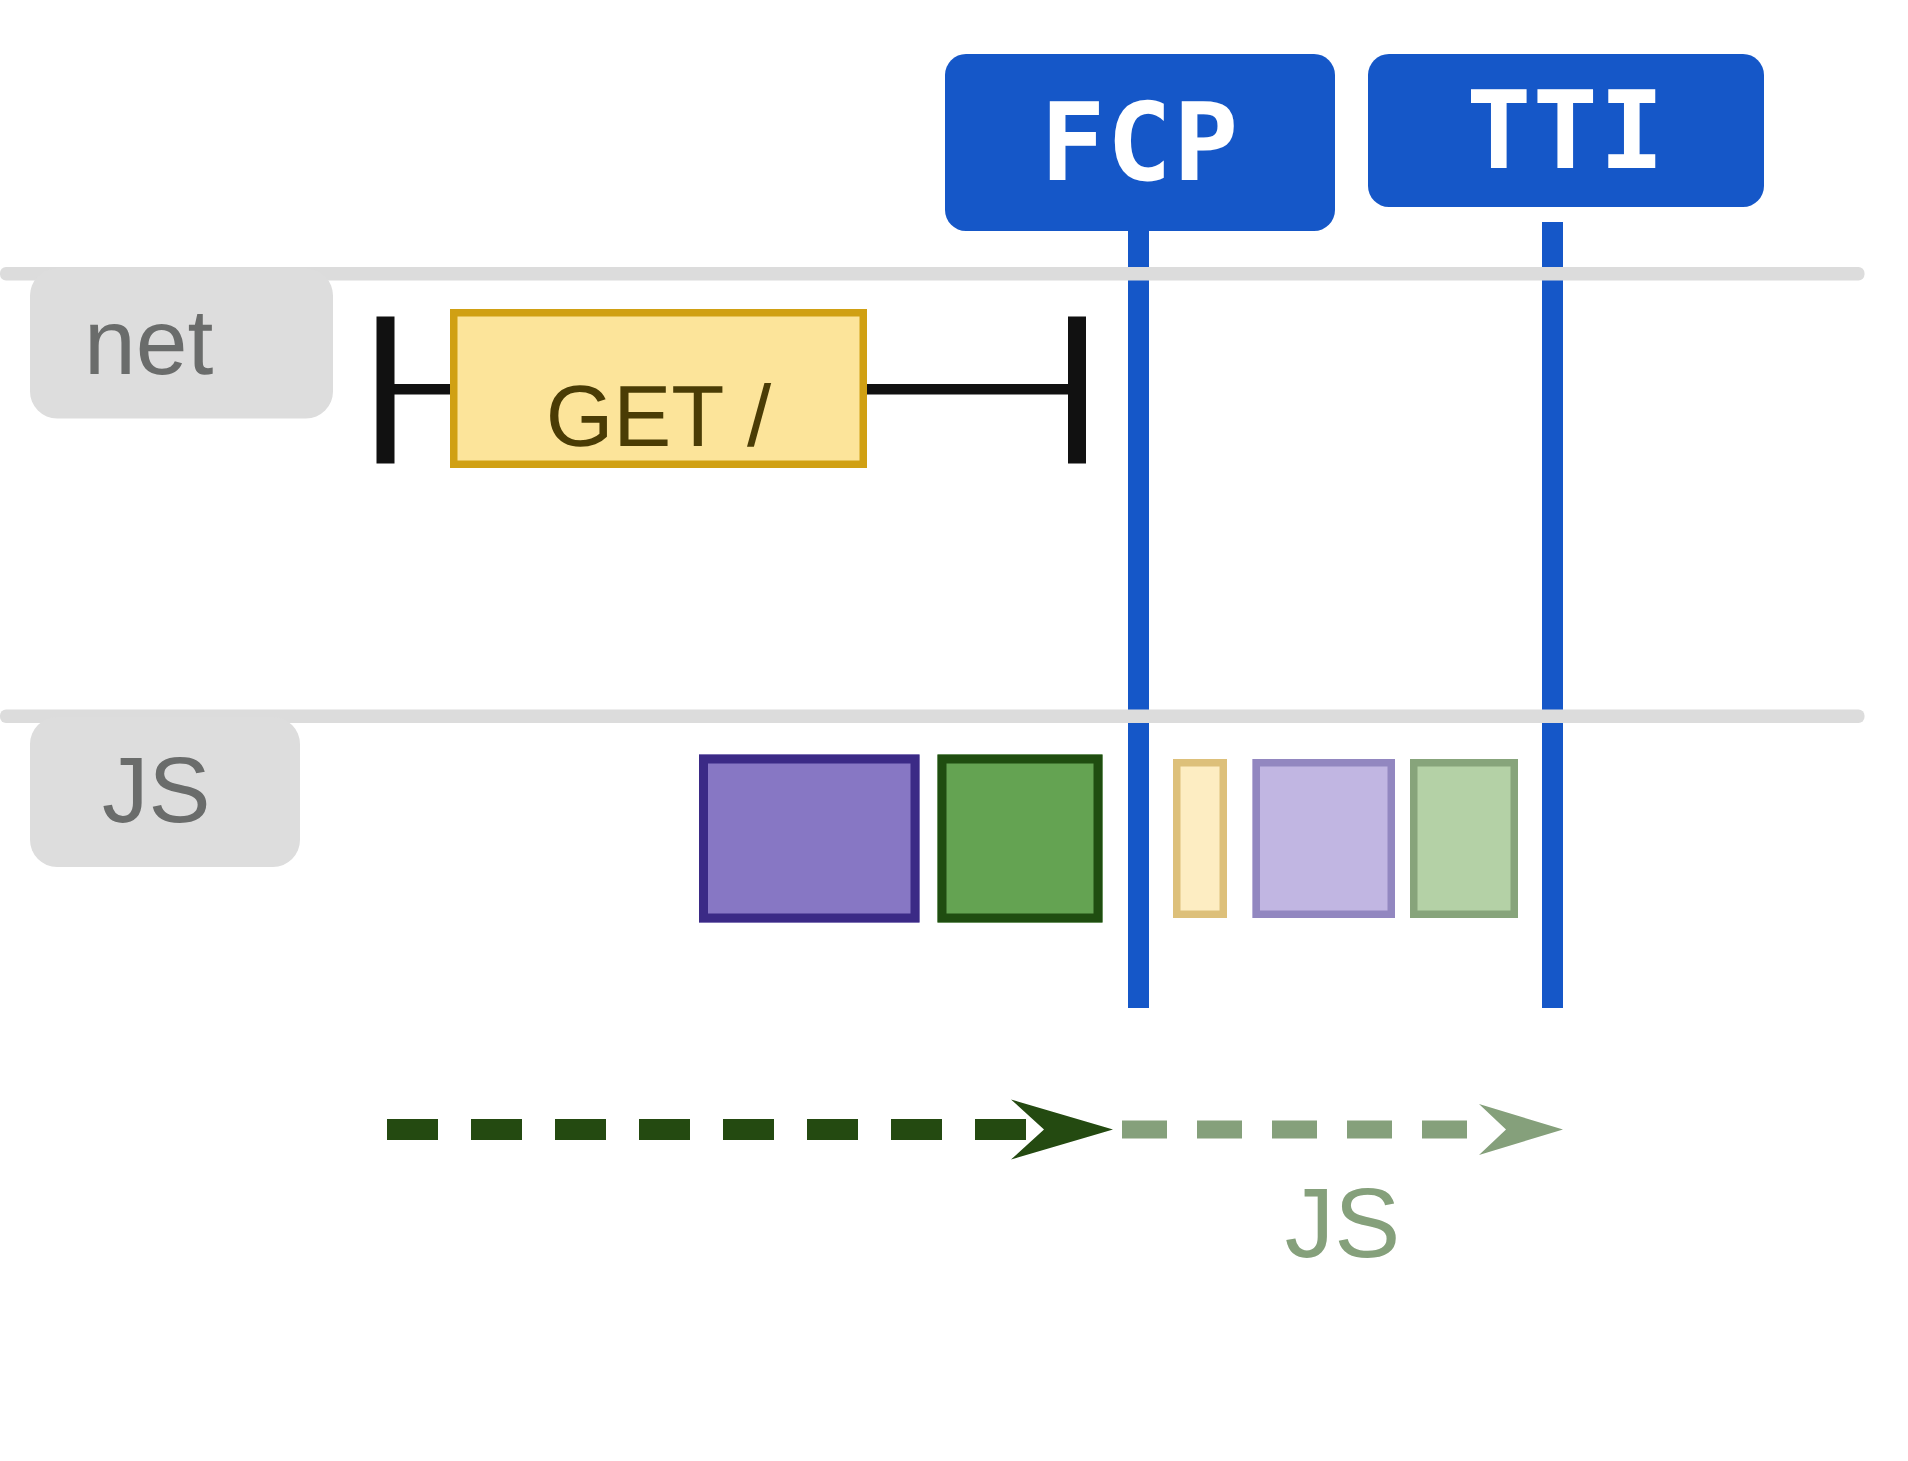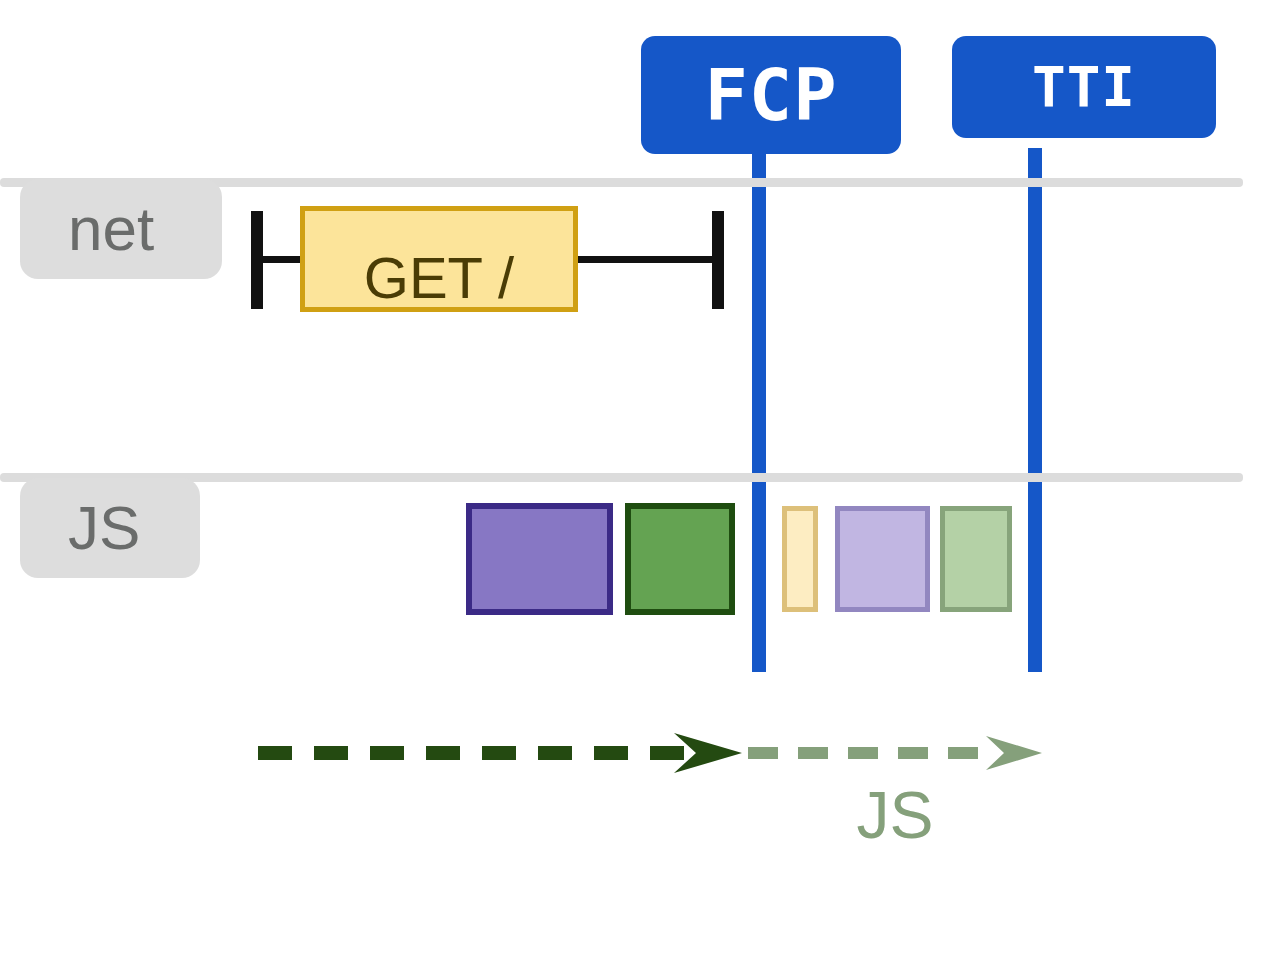--- a/index.html
+++ b/index.html
@@ -32,22 +32,22 @@
     font-weight: bold;
     letter-spacing: 1px;
     line-height: 1;
     box-sizing: border-box;
   }
   #badge-fcp {
     left: 630px;  top: 36px;  width: 260px; height: 118px;
     font-size: 72px;
   }
   #badge-tti {
-    left: 952px;  top: 36px;  width: 264px; height: 102px;
-    font-size: 56px;
+    left: 912px;  top: 36px;  width: 264px; height: 102px;
+    font-size: 72px;
   }
 
   
   .marker-line {
     position: absolute;
     background: #1557c8;
     width: 14px;
   }
   #line-fcp { left: 752px; top: 148px; height: 524px; }
   #line-tti { left: 1028px; top: 148px; height: 524px; }
@@ -71,21 +71,21 @@
     display: flex;
     align-items: center;
     color: #6a6c6b;
     font-family: "Liberation Sans", sans-serif;
     font-weight: 400;
     line-height: 1;
     box-sizing: border-box;
   }
   #chip-net {
     left: 20px; top: 179px; width: 202px; height: 100px;
-    padding-left: 48px; font-size: 62px;
+    padding-left: 36px; font-size: 62px;
   }
   #chip-js {
     left: 20px; top: 478px; width: 180px; height: 100px;
     padding-left: 48px; font-size: 62px;
   }
 
   
   #beam-line {
     position: absolute;
     left: 253px; top: 256px;
@@ -143,21 +143,21 @@
     left: 745px; top: 782px; width: 300px;
     font-size: 66px;
     color: #85a07b;
   }
 </style>
 </head>
 <body>
 
 <div id="stage">
 
-  <div class="marker-badge" id="badge-fcp" style="background: rgb(21, 87, 200); color: rgb(255, 255, 255); margin-left: 11px;">
+  <div class="marker-badge" id="badge-fcp" style="background: rgb(21, 87, 200); color: rgb(255, 255, 255);">
     <span>FCP</span>
   </div>
   <div class="marker-badge" id="badge-tti" style="background: rgb(21, 87, 200); color: rgb(255, 255, 255);">
     <span>TTI</span>
   </div>
 
   <div class="marker-line" id="line-fcp" style="background: rgb(21, 87, 200);"></div>
   <div class="marker-line" id="line-tti" style="background: rgb(21, 87, 200);"></div>
 
   <div class="lane-track" id="track-net" style="background: rgb(220, 220, 220);"></div>

